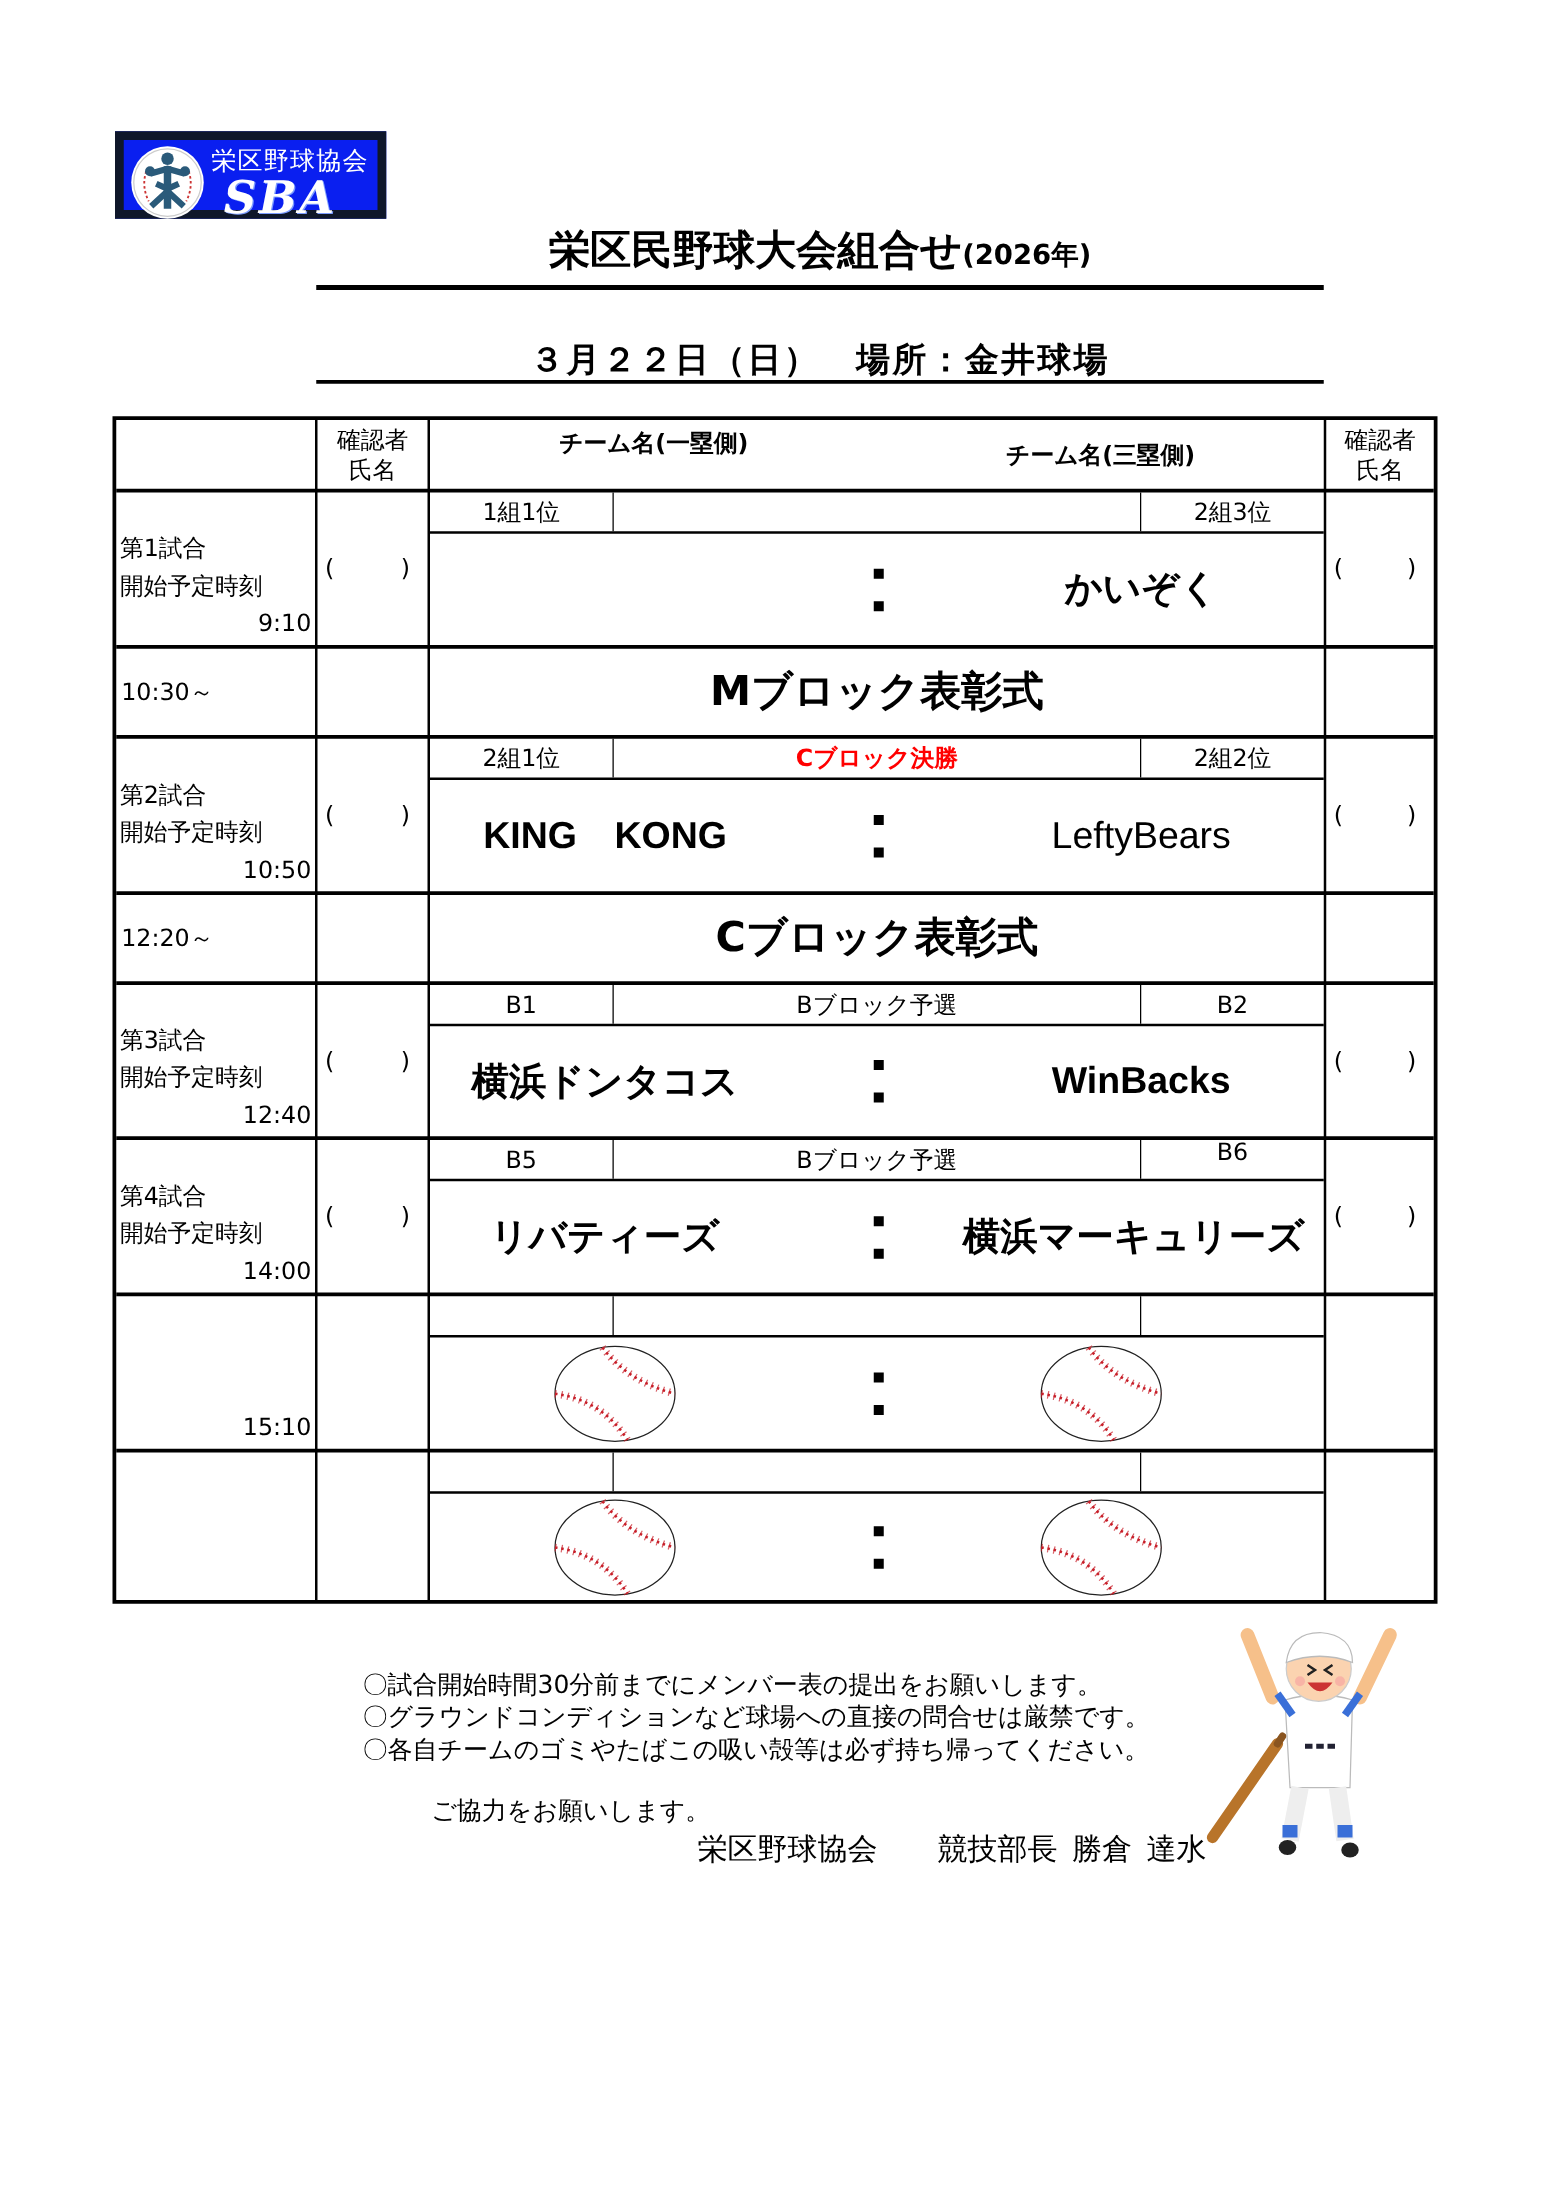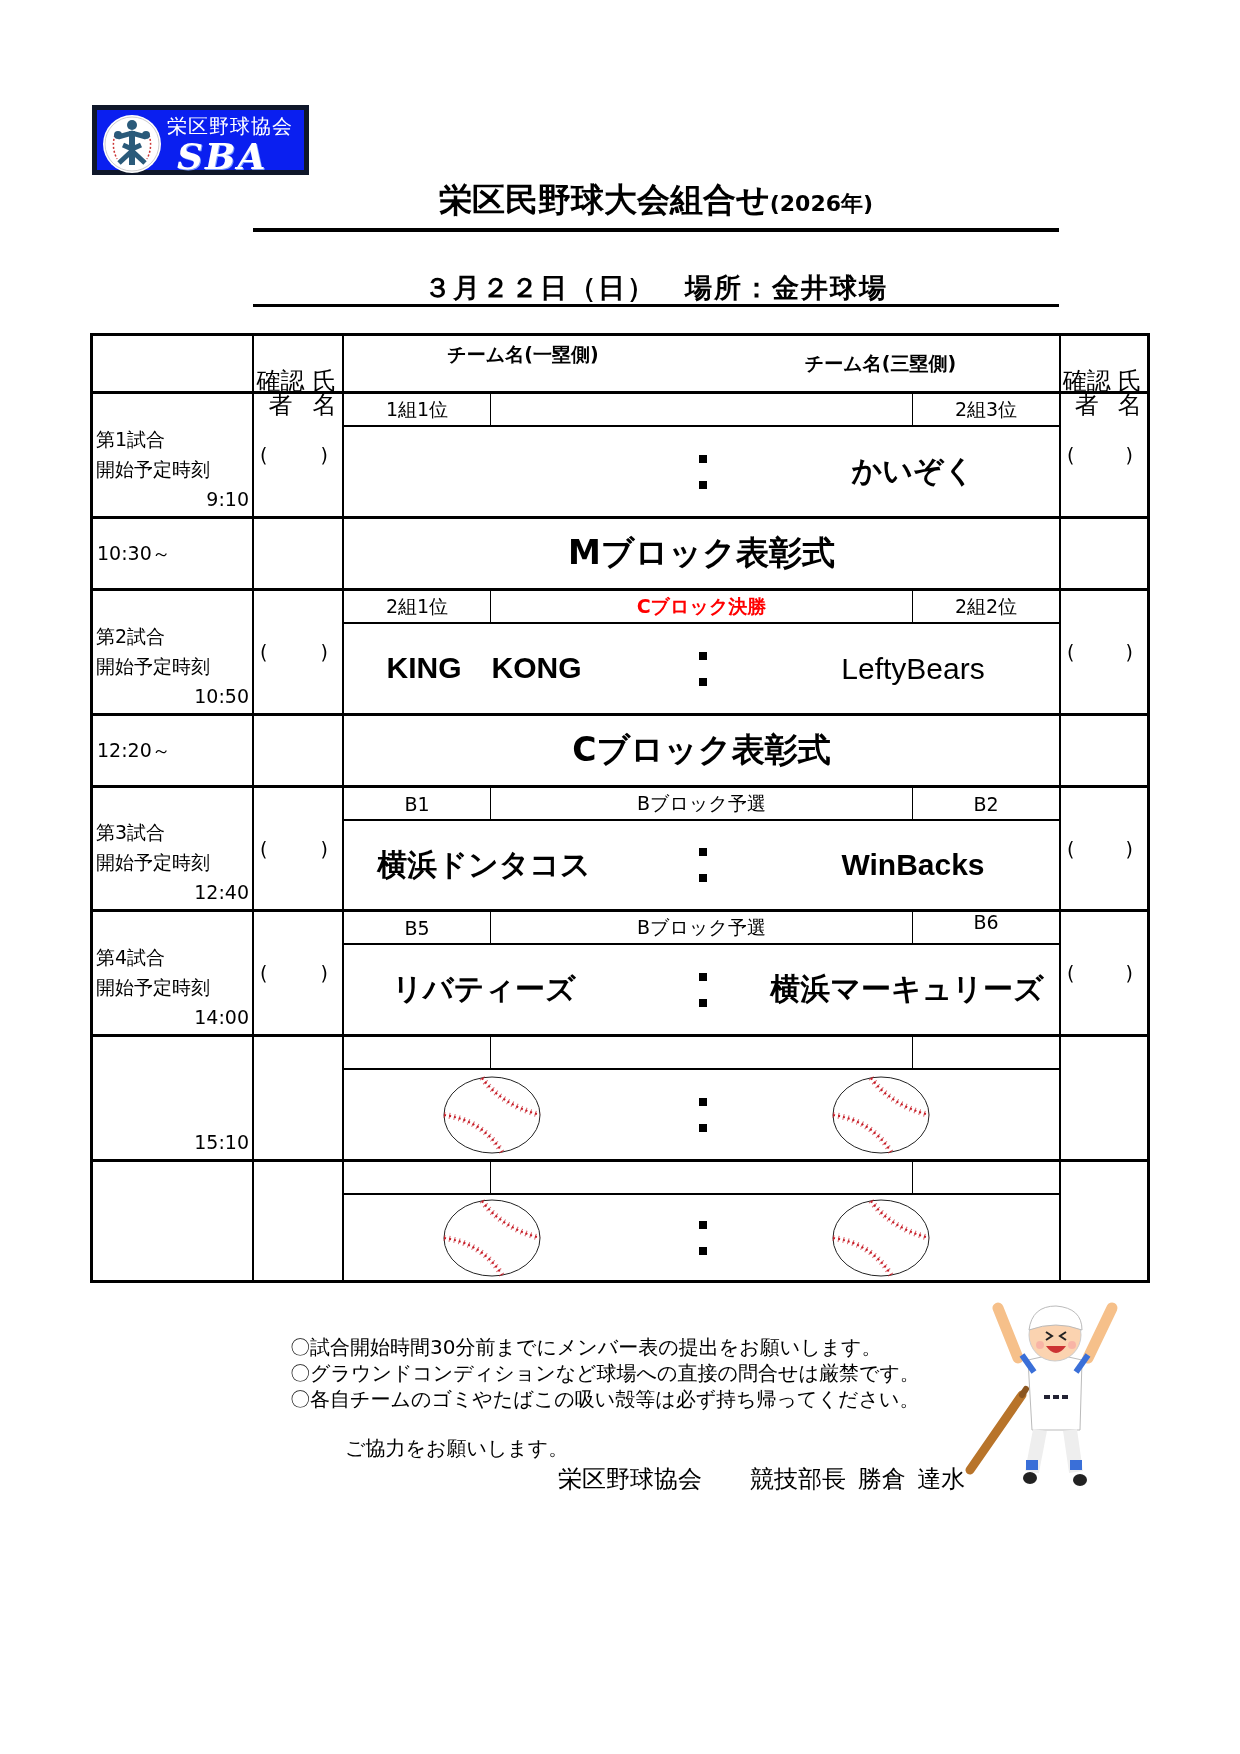--- a/index.html
+++ b/index.html
@@ -2,21 +2,21 @@
 <html><head>
 <meta charset="utf-8">
 <style>
   html, body { margin:0; padding:0; background:#fff; }
   body { width:1240px; height:1754px; position:relative; overflow:hidden;
          font-family:"DejaVu Sans", "Liberation Sans", sans-serif; color:#000; }
   .abs { position:absolute; }
 
   
   .logo { left:92px; top:105px; width:217px; height:70px; background:#0a1ff0;
-          border:5px solid #0f172a; box-sizing:border-box; }
+          border:7px solid #0f172a; box-sizing:border-box; }
   .logo .emblem { position:absolute; left:6px; top:5px; width:58px; height:58px; border-radius:50%;
                   background:#fff; }
   .logo .emblem svg { width:58px; height:58px; }
   .logo .org { position:absolute; left:70px; top:3px; color:#fff; font-size:20px; letter-spacing:1px; white-space:nowrap; }
   .logo .abbr { position:absolute; left:80px; top:25px; color:#fff; font-size:36px; font-weight:bold;
                 font-style:italic; font-family:"DejaVu Serif","Liberation Serif",serif; letter-spacing:2px;
                 text-shadow:1px 1px 0 #7c9cff; }
 
   
   .title { left:253px; top:178px; width:806px; text-align:center; font-size:33px; font-weight:bold; white-space:nowrap; }
@@ -25,21 +25,21 @@
   .subtitle { left:253px; top:270px; width:806px; text-align:center; font-size:27px; font-weight:bold; white-space:nowrap; letter-spacing:2px; }
   .rule2 { left:253px; top:304px; width:806px; height:3px; background:#000; }
 
   
   .tbl { left:90px; top:333px; width:1060px; height:950px; border:3px solid #000; box-sizing:border-box; }
   .vl { position:absolute; width:2px; background:#000; }
   .hl { position:absolute; height:3px; background:#000; }
   .thin-h { position:absolute; height:2px; background:#000; }
   .thin-v { position:absolute; width:1px; background:#000; }
   .cell { position:absolute; box-sizing:border-box; display:flex; }
-  .hdr-small { font-size:24px; line-height:24px; text-align:center; justify-content:center; align-items:center; flex-direction:row;margin-top:29px; }
+  .hdr-small { font-size:19px; line-height:24px; text-align:center; justify-content:center; align-items:center; flex-direction:column; }
   .hdr-team { font-size:19px; font-weight:bold; align-items:center; justify-content:center; }
   .label { font-size:19px; align-items:center; justify-content:center; }
   .label.red { color:#ff0000; font-weight:bold; }
   .team { font-size:30px; font-weight:bold; align-items:center; justify-content:center; white-space:nowrap; }
   .team.en { font-family:"Liberation Sans", sans-serif; font-size:30px; }
   .colon { font-size:30px; font-weight:bold; align-items:center; justify-content:center; }
   .colon span { display:flex; flex-direction:column; gap:18px; }
   .colon i { display:block; width:8px; height:8px; background:#000; }
   .gameinfo { font-size:19px; line-height:30px; flex-direction:column; padding:2px 3px; }
   .gameinfo .time { text-align:right; }

